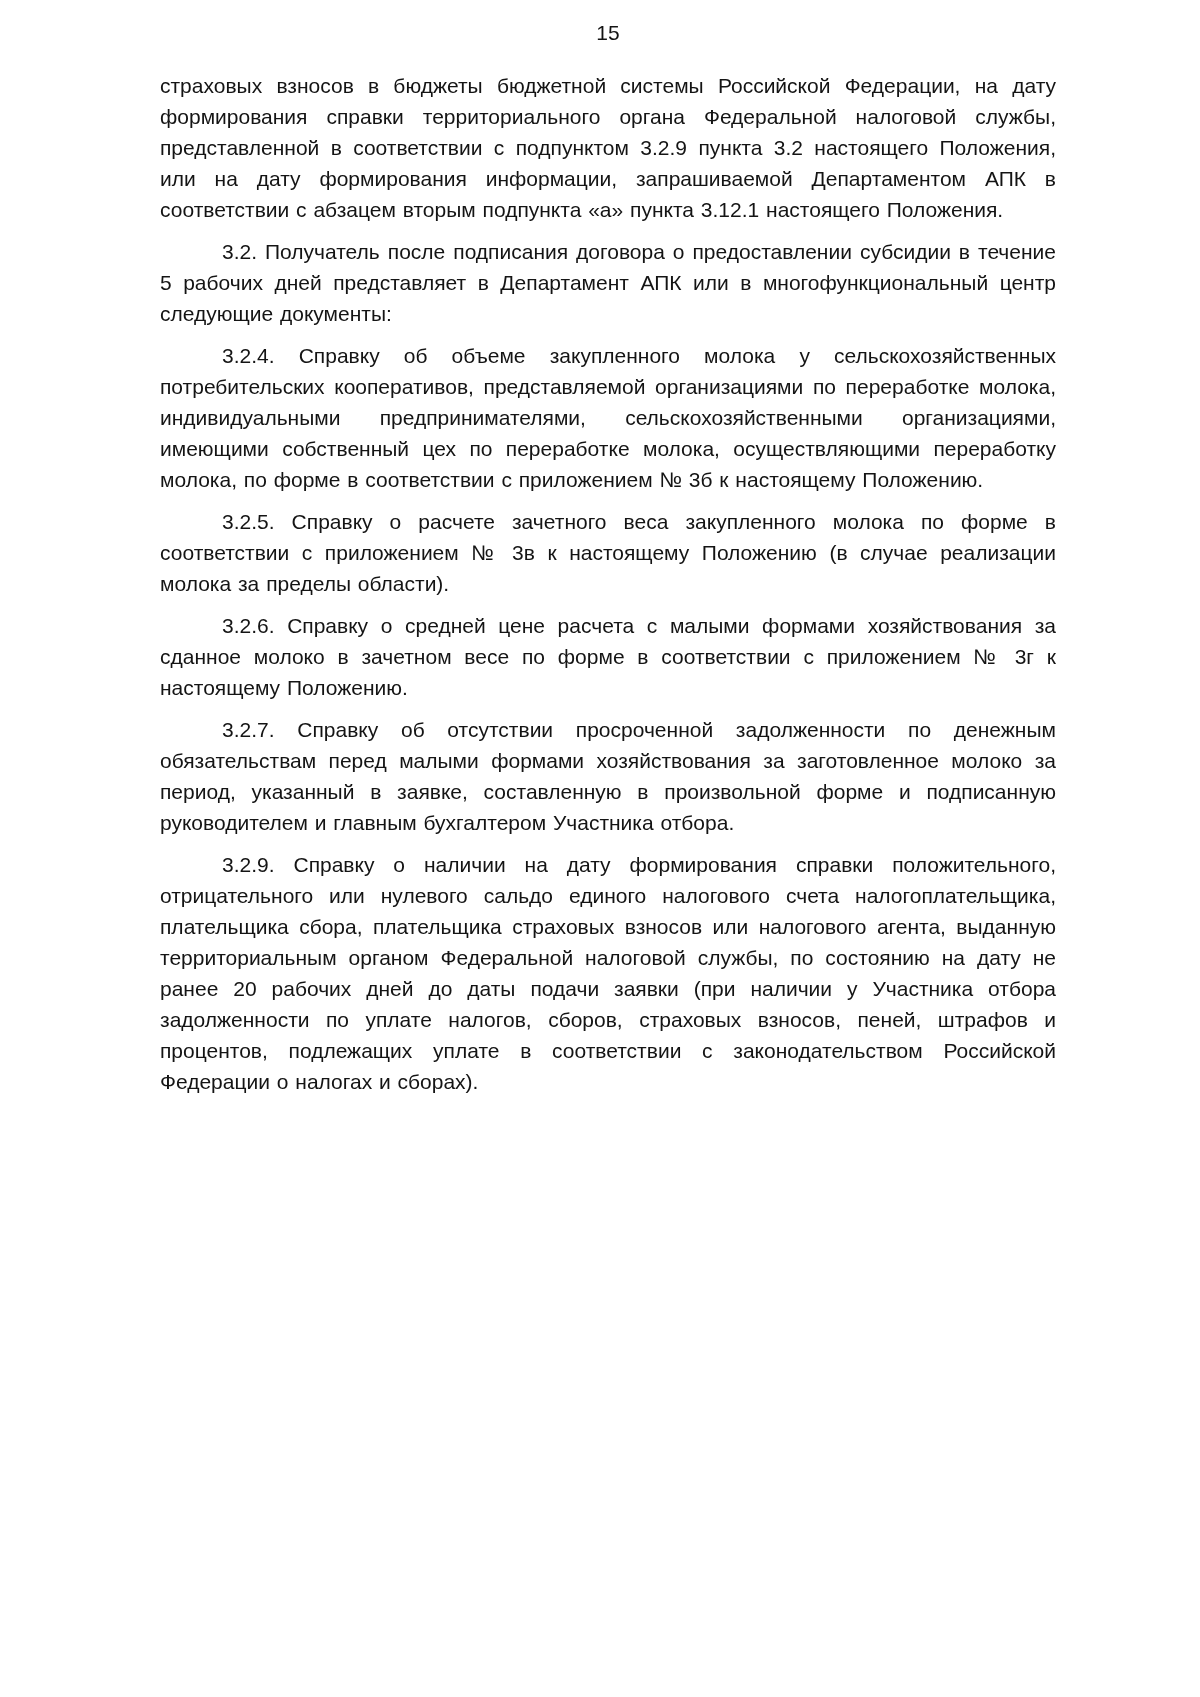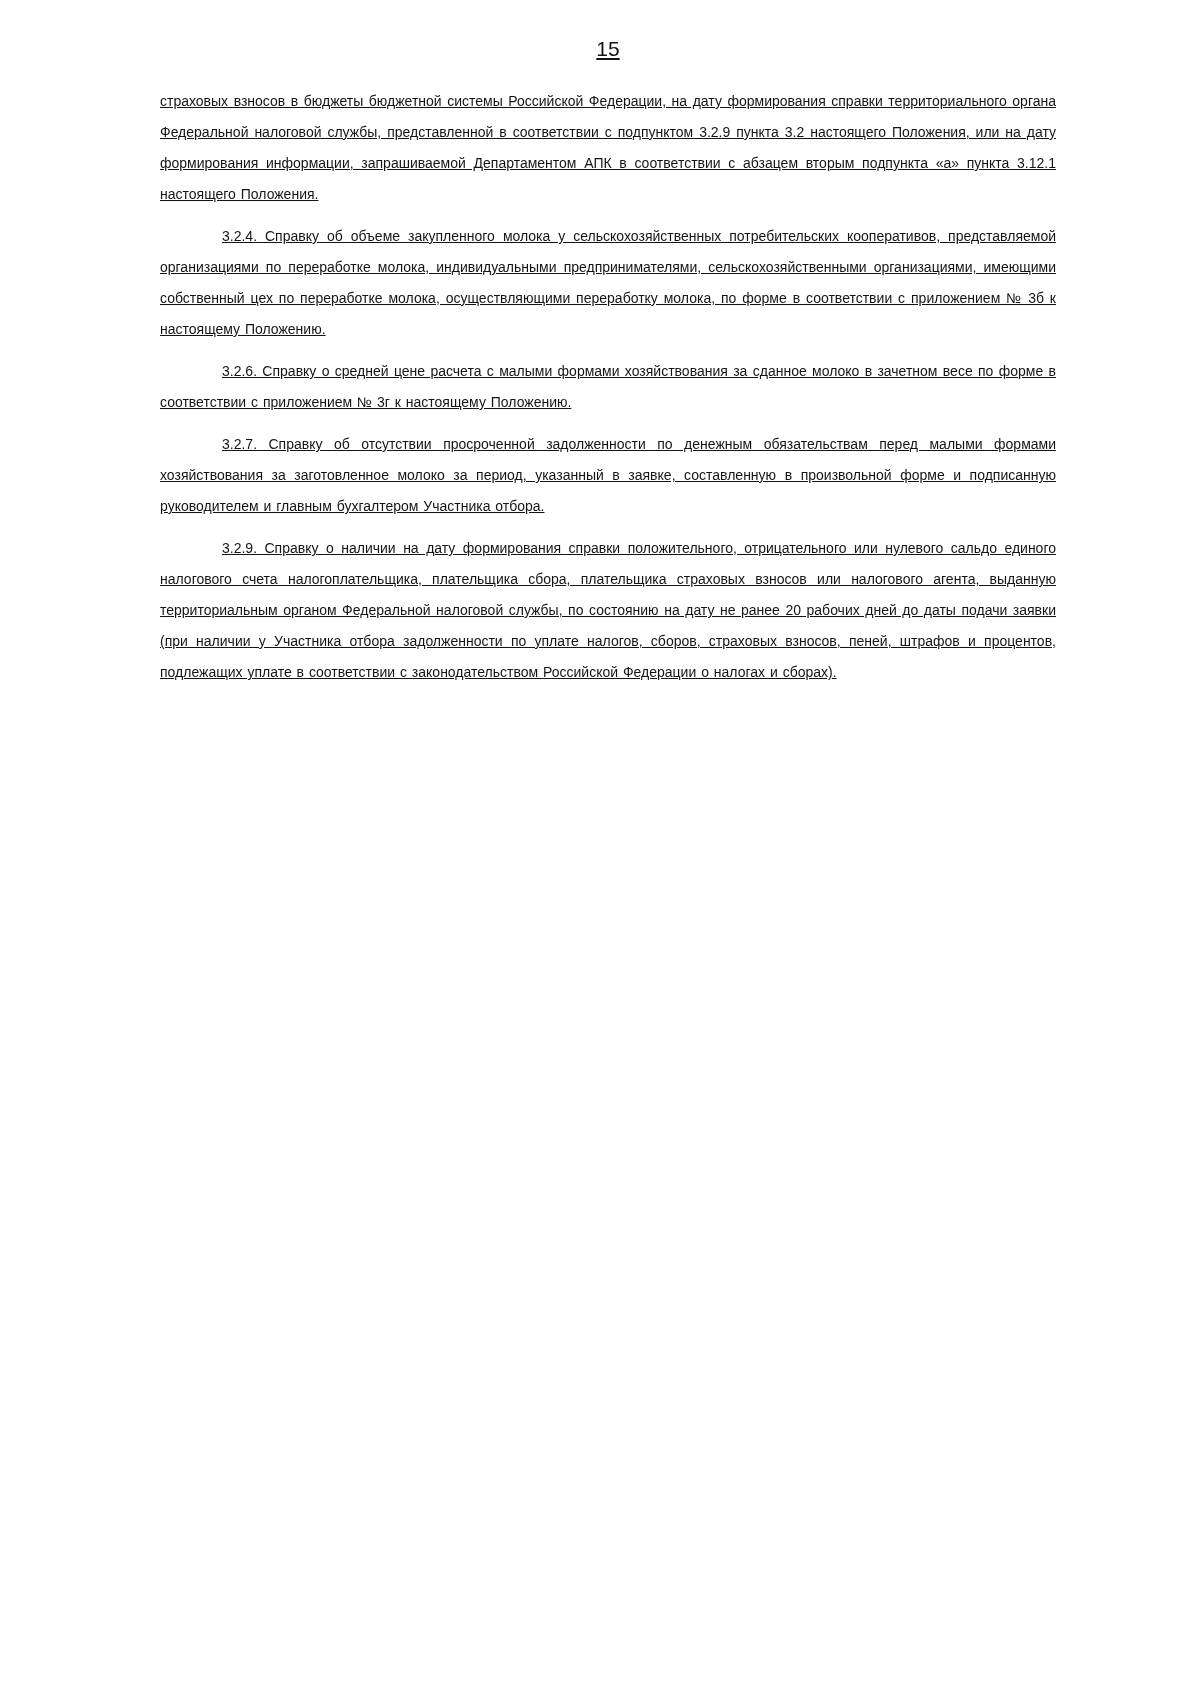--- a/index.html
+++ b/index.html
@@ -6,49 +6,50 @@
     margin: 0;
     padding: 0;
     background: #ffffff;
   }
   .page {
     position: relative;
     width: 1200px;
     height: 1697px;
     background: #ffffff;
     box-sizing: border-box;
-    padding: 36px 144px 60px 160px;
+    padding: 20px 144px 60px 160px;
     font-family: "Liberation Sans", sans-serif;
     color: #141414;
     overflow: hidden;
-    text-decoration: underline;
   }
   .page-number {
     text-align: center;
     font-size: 21px;
     line-height: 26px;
     margin-bottom: 24px;
     color: #141414;
   }
   .content p.para {
-    font-size: 14px;
+    font-size: 21px;
     line-height: 31px;
     text-align: justify;
     margin: 0 0 11px 0;
     word-spacing: 1px;
   }
   .content p.para.indent {
     text-indent: 62px;
   }
 </style>
 </head>
 <body>
 
 <div class="page">
   <div class="page-number">15</div>
   <div class="content">
       <p class="para">страховых взносов в бюджеты бюджетной системы Российской Федерации, на дату формирования справки территориального органа Федеральной налоговой службы, представленной в соответствии с подпунктом 3.2.9 пункта 3.2 настоящего Положения, или на дату формирования информации, запрашиваемой Департаментом АПК в соответствии с абзацем вторым подпункта «а» пункта 3.12.1 настоящего Положения.</p>
+      <p class="para indent">3.2. Получатель после подписания договора о предоставлении субсидии в течение 5 рабочих дней представляет в Департамент АПК или в многофункциональный центр следующие документы:</p>
       <p class="para indent">3.2.4. Справку об объеме закупленного молока у сельскохозяйственных потребительских кооперативов, представляемой организациями по переработке молока, индивидуальными предпринимателями, сельскохозяйственными организациями, имеющими собственный цех по переработке молока, осуществляющими переработку молока, по форме в соответствии с приложением № 3б к настоящему Положению.</p>
+      <p class="para indent">3.2.5. Справку о расчете зачетного веса закупленного молока по форме в соответствии с приложением № 3в к настоящему Положению (в случае реализации молока за пределы области).</p>
       <p class="para indent">3.2.6. Справку о средней цене расчета с малыми формами хозяйствования за сданное молоко в зачетном весе по форме в соответствии с приложением № 3г к настоящему Положению.</p>
       <p class="para indent">3.2.7. Справку об отсутствии просроченной задолженности по денежным обязательствам перед малыми формами хозяйствования за заготовленное молоко за период, указанный в заявке, составленную в произвольной форме и подписанную руководителем и главным бухгалтером Участника отбора.</p>
       <p class="para indent">3.2.9. Справку о наличии на дату формирования справки положительного, отрицательного или нулевого сальдо единого налогового счета налогоплательщика, плательщика сбора, плательщика страховых взносов или налогового агента, выданную территориальным органом Федеральной налоговой службы, по состоянию на дату не ранее 20 рабочих дней до даты подачи заявки (при наличии у Участника отбора задолженности по уплате налогов, сборов, страховых взносов, пеней, штрафов и процентов, подлежащих уплате в соответствии с законодательством Российской Федерации о налогах и сборах).</p>
     </div>
 </div>
 
 </body></html>

